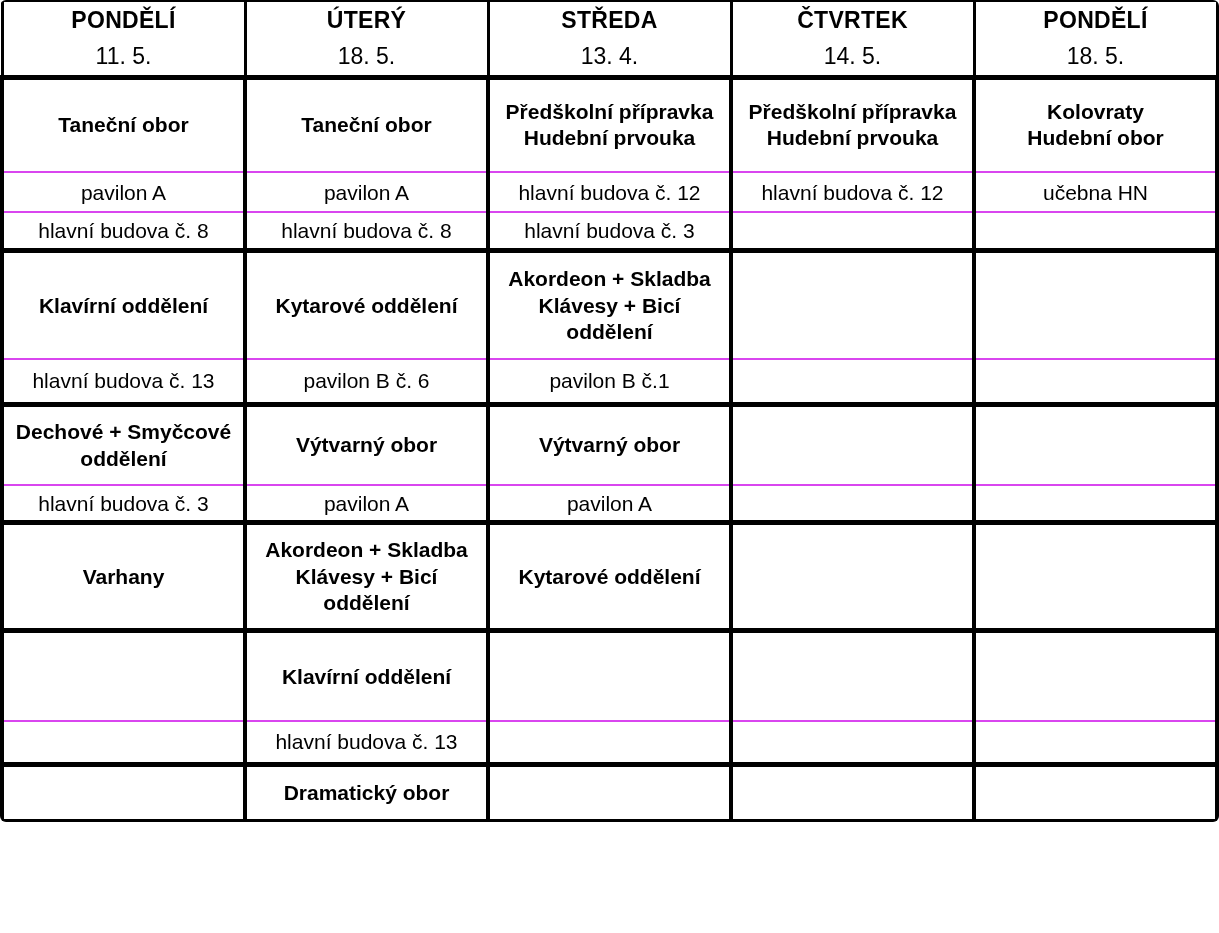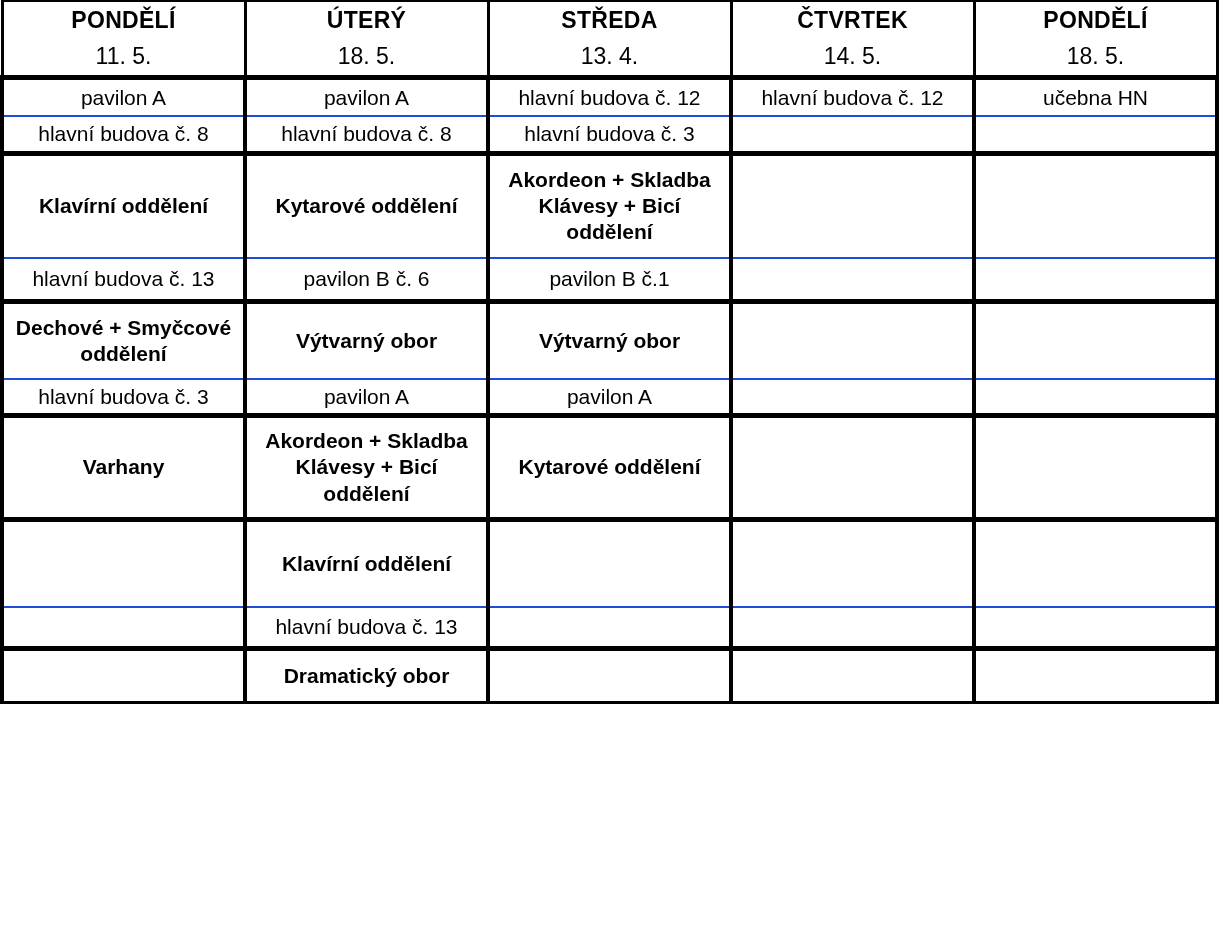--- a/index.html
+++ b/index.html
@@ -3,24 +3,25 @@
 <meta charset="utf-8">
 <style>
   html, body { margin: 0; padding: 0; }
   body {
     background: #ffffff;
     font-family: "Liberation Sans", sans-serif;
     color: #000;
   }
   .page {
     width: 1219px;
-    height: 704px;
+    height: 822px;
     overflow: hidden;
     background: #fff;
     position: relative;
+    border-radius: 6px;
   }
   table.schedule {
     width: 100%;
     height: 100%;
     border-collapse: collapse;
     table-layout: fixed;
     border: 3px solid #000;
     border-top-width: 2px;
   }
   th, td {
@@ -40,21 +41,21 @@
   .day-name { font-size: 23px; font-weight: 700; letter-spacing: 0.3px; }
   .day-date { font-size: 23px; font-weight: 400; margin-top: 9px; }
   tr.subject-row td {
     border-top: 5px solid #000;
     font-weight: 700;
     font-size: 21px;
     line-height: 1.25;
     white-space: pre-line;
   }
   tr.location-row td {
-    border-top: 2px solid #1d4ed8;
+    border-top: 2px solid #d946ef;
     font-weight: 400;
     font-size: 21px;
     line-height: 1.1;
     white-space: pre-line;
   }
   
   tr.rh-hd { height: 76px; }
   tr.rh-84 { height: 84px; }
   tr.rh-36 { height: 36px; }
   tr.rh-74 { height: 74px; }
@@ -98,20 +99,30 @@
           <div class="day-name">ČTVRTEK</div>
           <div class="day-date">14. 5.</div>
         </th>
         <th>
           <div class="day-name">PONDĚLÍ</div>
           <div class="day-date">18. 5.</div>
         </th>
       </tr>
     </thead>
     <tbody>
+      <tr class="subject-row rh-84">
+        <td>Taneční obor</td>
+        <td>Taneční obor</td>
+        <td>Předškolní přípravka
+Hudební prvouka</td>
+        <td>Předškolní přípravka
+Hudební prvouka</td>
+        <td>Kolovraty
+Hudební obor</td>
+      </tr>
       <tr class="location-row rh-36">
         <td>pavilon A</td>
         <td>pavilon A</td>
         <td>hlavní budova č. 12</td>
         <td>hlavní budova č. 12</td>
         <td>učebna HN</td>
       </tr>
       <tr class="location-row rh-34">
         <td>hlavní budova č. 8</td>
         <td>hlavní budova č. 8</td>

